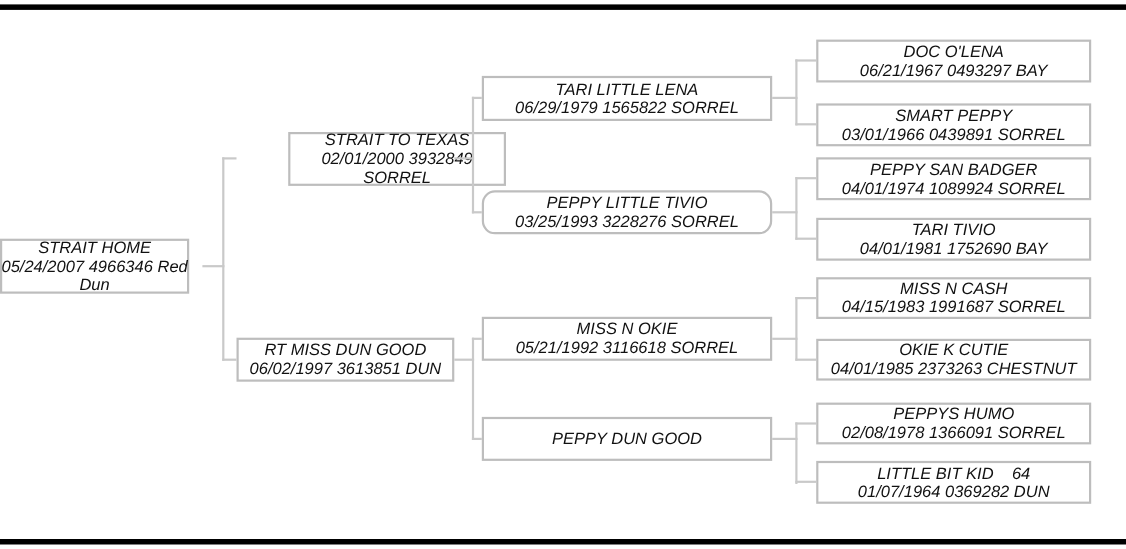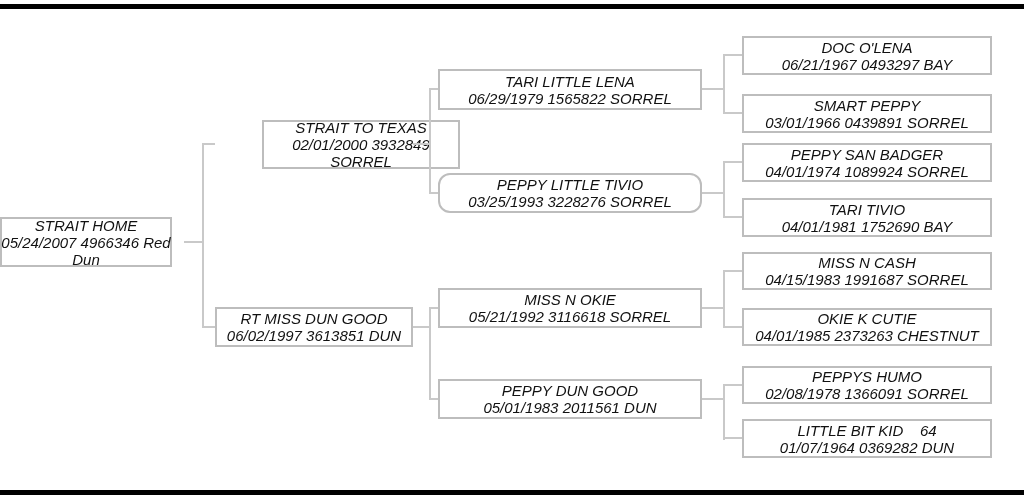--- a/index.html
+++ b/index.html
@@ -69,21 +69,20 @@
   <div class="pbox" style="left:438px; top:173px; width:264px; height:40px;border-radius:12px;">
     <div class="pline">PEPPY LITTLE TIVIO</div>
     <div class="pline">03/25/1993 3228276 SORREL</div>
   </div>
   <div class="pbox" style="left:438px; top:288px; width:264px; height:40px;">
     <div class="pline">MISS N OKIE</div>
     <div class="pline">05/21/1992 3116618 SORREL</div>
   </div>
   <div class="pbox" style="left:438px; top:379px; width:264px; height:40px;">
     <div class="pline">PEPPY DUN GOOD</div>
-    <div class="pline">05/01/1983 2011561 DUN</div>
   </div>
 
   <div class="pbox" style="left:742px; top:36px; width:250px; height:39px;">
     <div class="pline">DOC O'LENA</div>
     <div class="pline">06/21/1967 0493297 BAY</div>
   </div>
   <div class="pbox" style="left:742px; top:94px; width:250px; height:39px;">
     <div class="pline">SMART PEPPY</div>
     <div class="pline">03/01/1966 0439891 SORREL</div>
   </div>

